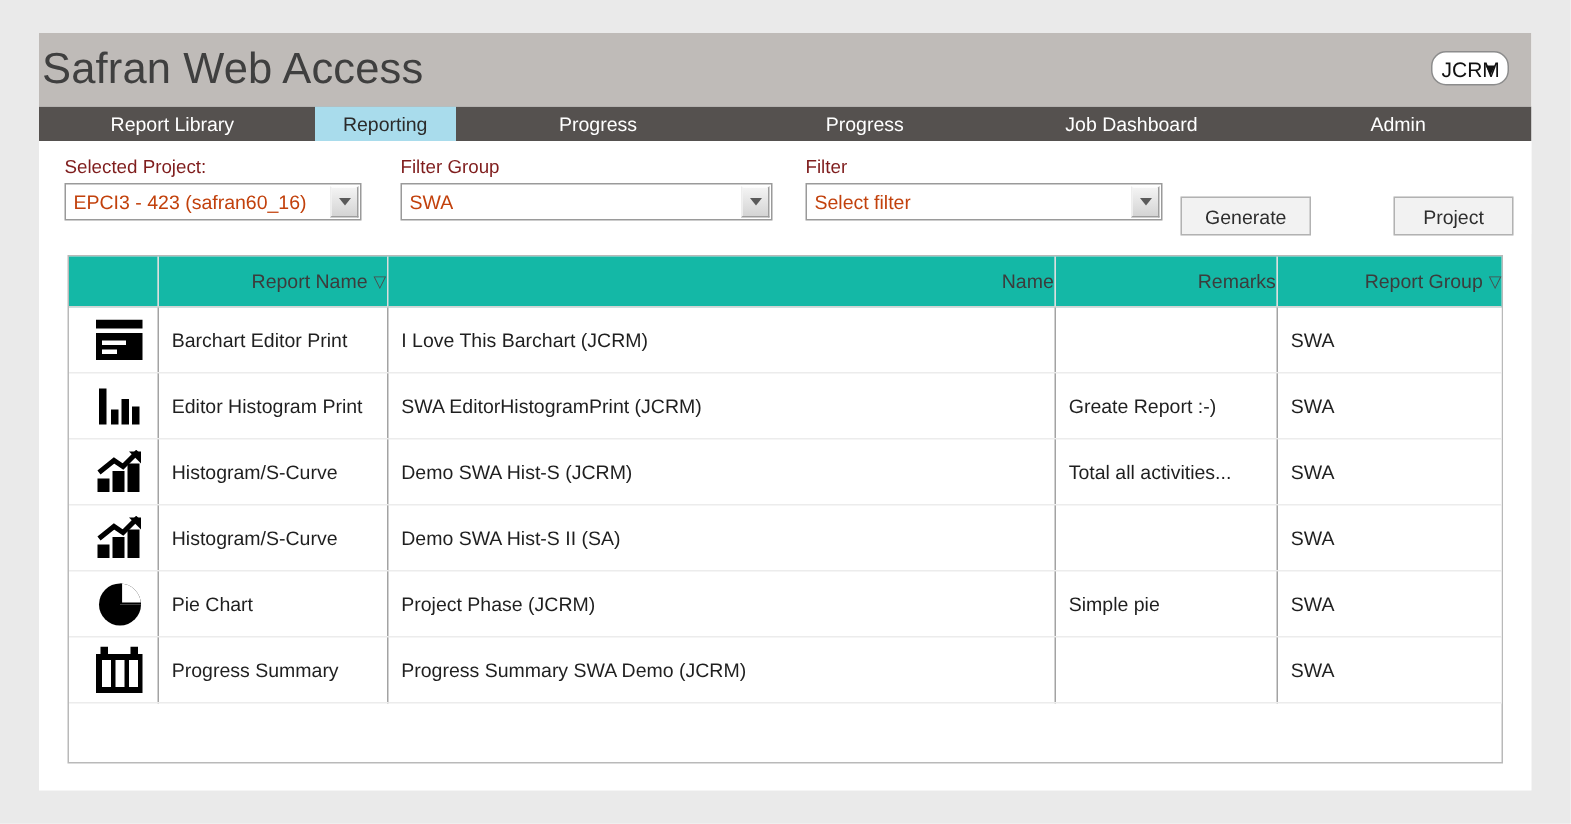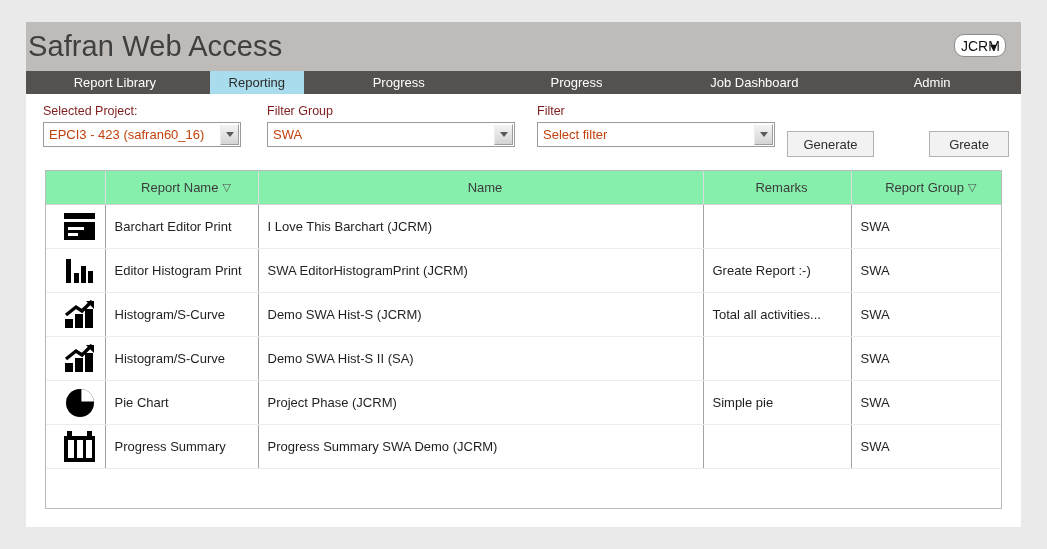--- a/index.html
+++ b/index.html
@@ -161,25 +161,25 @@
     height: 339px;
     border: 1px solid #b9b9b9;
     background: #ffffff;
   }
   table.grid {
     width: 100%;
     border-collapse: collapse;
     table-layout: fixed;
   }
   table.grid th {
-    background: #86efac;
+    background: #14b8a6;
     font-size: 13px;
     font-weight: 400;
     color: #3c3c3c;
-    text-align: center;
+    text-align: right;
     padding: 9px 0 9px 9px;
     border-right: 1px solid #dddddd;
     border-bottom: 1px solid #d4d4d4;
     height: 32px;
     vertical-align: middle;
   }
   table.grid th:last-child { border-right: none; }
   table.grid td {
     font-size: 13px;
     color: #1f1f1f;
@@ -257,21 +257,21 @@
       <span class="lbl">Filter</span>
       <div class="combo">
         <span class="val">Select filter</span>
         <span class="arrowbtn">
             <i></i>
           </span>
       </div>
     </div>
 
     <button class="btn" id="btn-generate">Generate</button>
-    <button class="btn" id="btn-refresh">Greate</button>
+    <button class="btn" id="btn-refresh">Project</button>
   </div>
 
   <div class="tablewrap">
     <table class="grid">
       <colgroup>
         <col class="c-icon">
           <col class="c-rname">
           <col class="c-name">
           <col class="c-rem">
           <col class="c-group">

